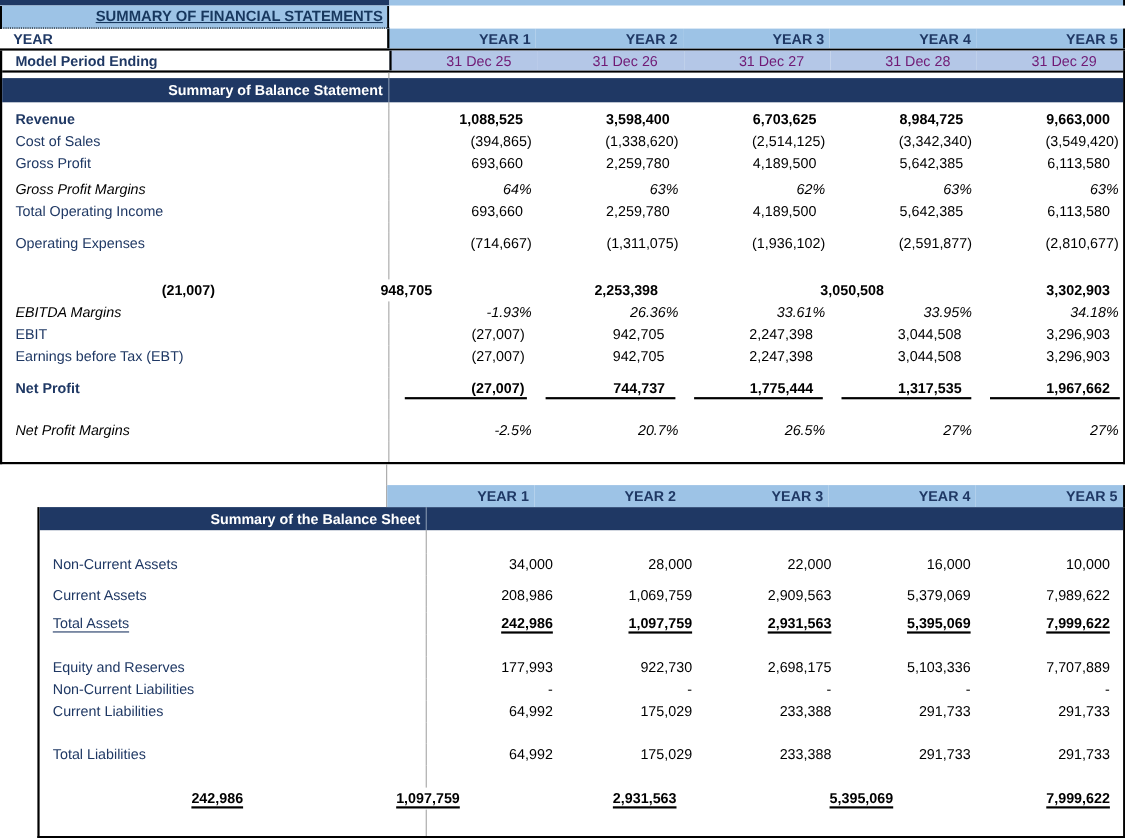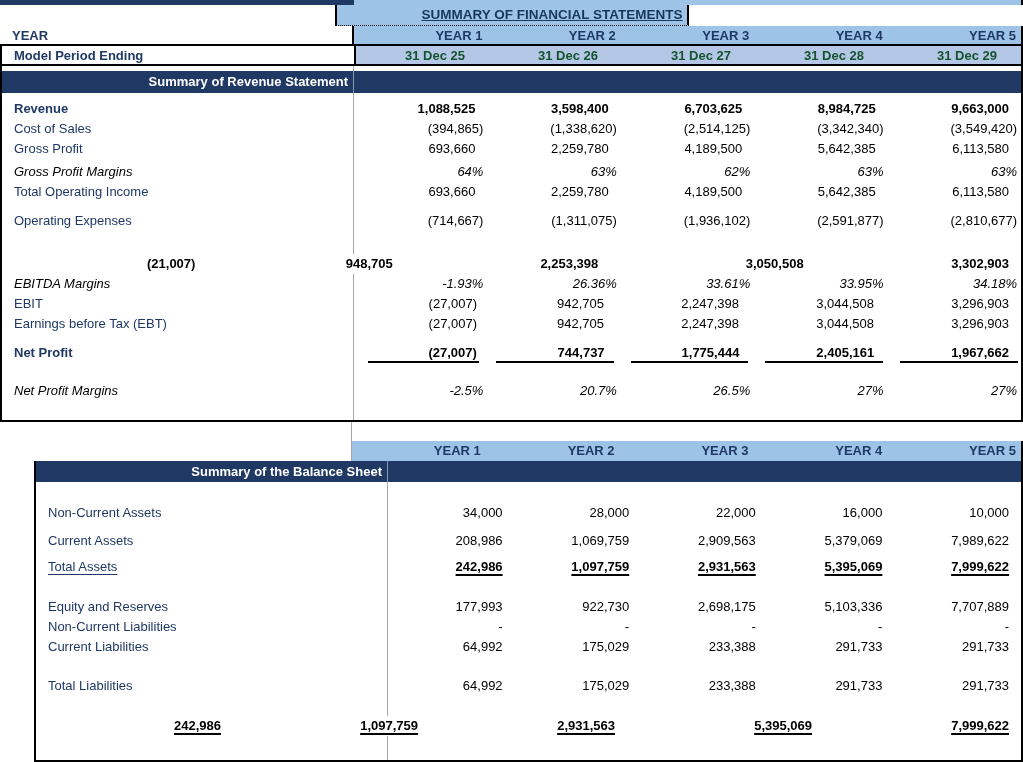--- a/index.html
+++ b/index.html
@@ -25,41 +25,41 @@
   .net .v.tight{padding-right:2px;}
   .total .lbl{text-decoration:underline;text-underline-offset:3px;}
   .total .v{font-weight:bold;text-decoration:underline;text-underline-offset:3px;text-decoration-thickness:1.5px;}
   .spacer{display:flex;}
   .spacer .lbl{height:100%;}
   
   #topstrip{display:flex;height:5px;}
   #topstrip .left{width:354px;background:#1F3864;}
   #topstrip .right{flex:1;background:#9DC3E6;border-right:2px solid #000;}
   
-  #titlerow{display:flex;height:21px;line-height:19px;justify-content:center;}
+  #titlerow{display:flex;height:21px;line-height:19px;}
   #title-cell{
     width:354px;background:#9DC3E6;color:#17375E;font-weight:bold;
     text-align:right;padding-right:4px;
     border-left:2px solid #000;border-right:2px solid #000;border-bottom:1px dotted #000;
     text-decoration:underline;white-space:nowrap;font-size:13.5px;
   }
   
   .yr-row{display:flex;height:20px;line-height:20px;border-bottom:2px solid #000;}
   .yr-row .lbl{font-weight:bold;border-right:none;}
   .yr-row .v{background:#9DC3E6;color:#1F3864;font-weight:bold;padding-right:5px;}
   .yr-row .v.first{border-left:2px solid #000;}
   .yr-row .v.last{border-right:2px solid #000;}
   .yr-row2{display:flex;height:20px;line-height:20px;}
   .yr-row2 .lbl{border-right:1px solid #A6A6A6;}
   .yr-row2 .v{background:#9DC3E6;color:#1F3864;font-weight:bold;padding-right:5px;}
   .yr-row2 .v.last{border-right:2px solid #000;}
   
   #period-row{display:flex;height:20px;line-height:20px;border-bottom:2px solid #000;}
   #period-row .lbl{font-weight:bold;border-right:none;}
-  #period-row .v{background:#B4C7E7;color:#14532d;font-weight:bold;padding-right:24px;}
+  #period-row .v{background:#B4C7E7;color:#701a75;font-weight:normal;padding-right:24px;}
   #period-row .v.first{border-left:2px solid #000;}
   
   .band{display:flex;height:22px;line-height:22px;background:#1F3864;color:#fff;font-weight:bold;}
   .band .bl{width:352px;flex:0 0 352px;text-align:right;padding-right:5px;border-right:1px solid #8496B0;}
   .band .br{flex:1;}
   
   #box1{border-left:2px solid #000;border-right:2px solid #000;border-bottom:2px solid #000;}
   #box2{border-left:2px solid #000;border-right:2px solid #000;border-bottom:2px solid #000;margin-left:34px;}
   .gap19{height:19px;}
 </style>
@@ -92,21 +92,21 @@
     <div class="v first">31 Dec 25</div>
         <div class="v">31 Dec 26</div>
         <div class="v">31 Dec 27</div>
         <div class="v">31 Dec 28</div>
         <div class="v">31 Dec 29</div>
       </div>
     <div class="spacer" style="height:5px">
         <div class="lbl"></div>
       </div>
     <div class="band">
-      <div class="bl">Summary of Revenue Statement</div>
+      <div class="bl">Summary of Balance Statement</div>
       <div class="br"></div>
     </div>
     <div class="spacer" style="height:6px">
         <div class="lbl"></div>
       </div>
     <div id="income-rows">
         <div class="row bold">
           <div class="lbl">Revenue</div>
           <div class="v">1,088,525</div>
           <div class="v">3,598,400</div>
@@ -195,21 +195,21 @@
           <div class="v">3,296,903</div>
         </div>
         <div class="spacer" style="height: 9px;">
           <div class="lbl"></div>
         </div>
         <div class="row bold net">
           <div class="lbl">Net Profit</div>
           <div class="v tight">(27,007)</div>
           <div class="v">744,737</div>
           <div class="v">1,775,444</div>
-          <div class="v">2,405,161</div>
+          <div class="v">1,317,535</div>
           <div class="v">1,967,662</div>
         </div>
         <div class="spacer" style="height: 18px;">
           <div class="lbl"></div>
         </div>
         <div class="row italic">
           <div class="lbl">Net Profit Margins</div>
           <div class="v tight">-2.5%</div>
           <div class="v tight">20.7%</div>
           <div class="v tight">26.5%</div>

